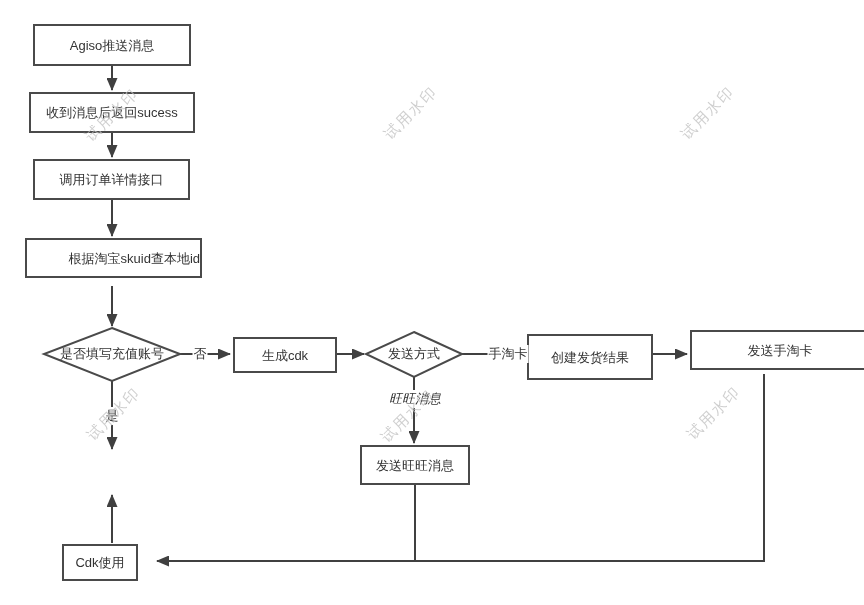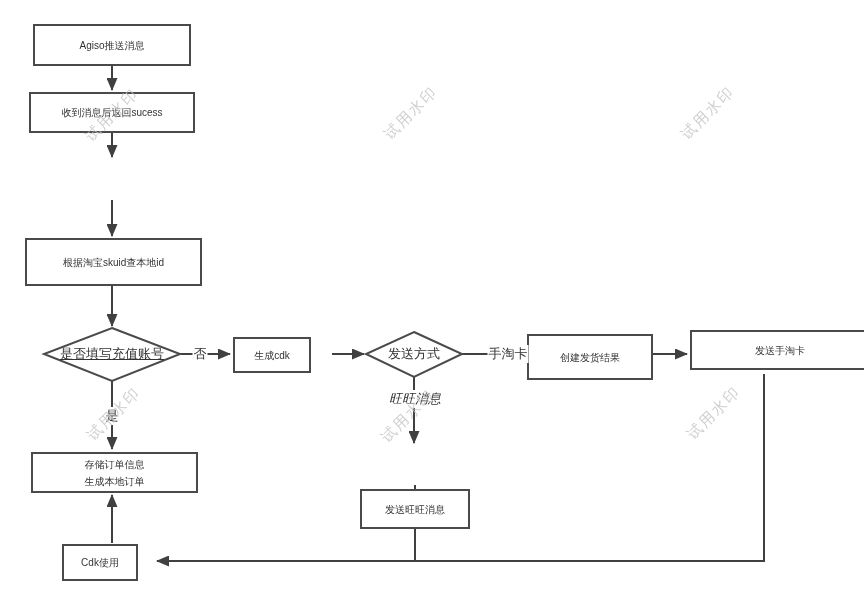--- a/index.html
+++ b/index.html
@@ -4,21 +4,21 @@
 <style>
   html,body{margin:0;padding:0;background:#fff;}
   .canvas{
     position:relative;width:864px;height:605px;background:#fff;overflow:hidden;
     font-family:"Liberation Sans","DejaVu Sans",sans-serif;
   }
   svg.edges{position:absolute;left:0;top:0;z-index:2;}
   .node{
     position:absolute;box-sizing:border-box;border:2px solid #4a4a4a;background:#fff;
     display:flex;flex-direction:column;align-items:center;justify-content:center;
-    font-size:10px;color:#333;z-index:3;line-height:17px;text-align:center;white-space:nowrap;
+    font-size:13px;color:#333;z-index:3;line-height:17px;text-align:center;white-space:nowrap;
   }
   .dlabel{
     position:absolute;z-index:3;font-size:13px;color:#333;text-align:center;
     transform:translate(-50%,-50%);white-space:nowrap;
   }
   .elabel{
     position:absolute;z-index:4;font-size:13px;color:#333;background:#fff;
     padding:0 1px;transform:translate(-50%,-50%);white-space:nowrap;
   }
   .wm{
@@ -58,51 +58,50 @@
   </svg>
 
   <div class="node" style="left:33px;top:24px;width:158px;height:42px;">
     <span>Agiso推送消息</span>
   </div>
 
   <div class="node" style="left:29px;top:92px;width:166px;height:41px;">
     <span>收到消息后返回sucess</span>
   </div>
 
+  <div class="node" style="left:33px;top:159px;width:157px;height:41px;">
+    <span>调用订单详情接口</span>
+  </div>
 
-  <div class="node" style="left:25px;top:238px;width:177px;height:48px;">
+  <div class="node" style="left:25px;top:238px;width:177px;height:40px;align-items:flex-end;">
     <span>根据淘宝skuid查本地id</span>
   </div>
 
-  <div class="node" style="left:233px;top:337px;width:78px;height:36px;">
+  <div class="node" style="left:233px;top:337px;width:104px;height:36px;">
     <span>生成cdk</span>
   </div>
 
   <div class="node" style="left:527px;top:334px;width:126px;height:46px;">
     <span>创建发货结果</span>
   </div>
 
   <div class="node" style="left:690px;top:330px;width:180px;height:40px;align-items:center;">
     <span>发送手淘卡</span>
   </div>
 
-  <div class="node" style="left:31px;top:452px;width:167px;height:41px;">
-    <span>存储订单信息</span>
-    <span>生成本地订单</span>
-  </div>
 
   <div class="node" style="left:62px;top:544px;width:76px;height:37px;">
     <span>Cdk使用</span>
   </div>
 
-  <div class="node" style="left:360px;top:445px;width:110px;height:40px;margin-top:44px;">
+  <div class="node" style="left:360px;top:445px;width:110px;height:40px;">
     <span>发送旺旺消息</span>
   </div>
 
-  <div class="dlabel" style="left:112px;top:354px;text-decoration:underline;">是否填写充值账号</div>
+  <div class="dlabel" style="left:112px;top:354px;">是否填写充值账号</div>
   <div class="dlabel" style="left:414px;top:354px;text-align:center;">发送方式</div>
 
   <div class="elabel" style="left:200px;top:354px;">否</div>
   <div class="elabel" style="left:112px;top:416px;">是</div>
   <div class="elabel" style="left:508px;top:354px;">手淘卡</div>
   <div class="elabel" style="left:415px;top:399px;font-style:italic;">旺旺消息</div>
 
   <div class="wm" style="left:112px;top:115px;">试用水印</div>
   <div class="wm" style="left:411px;top:113px;">试用水印</div>
   <div class="wm" style="left:708px;top:113px;">试用水印</div>

